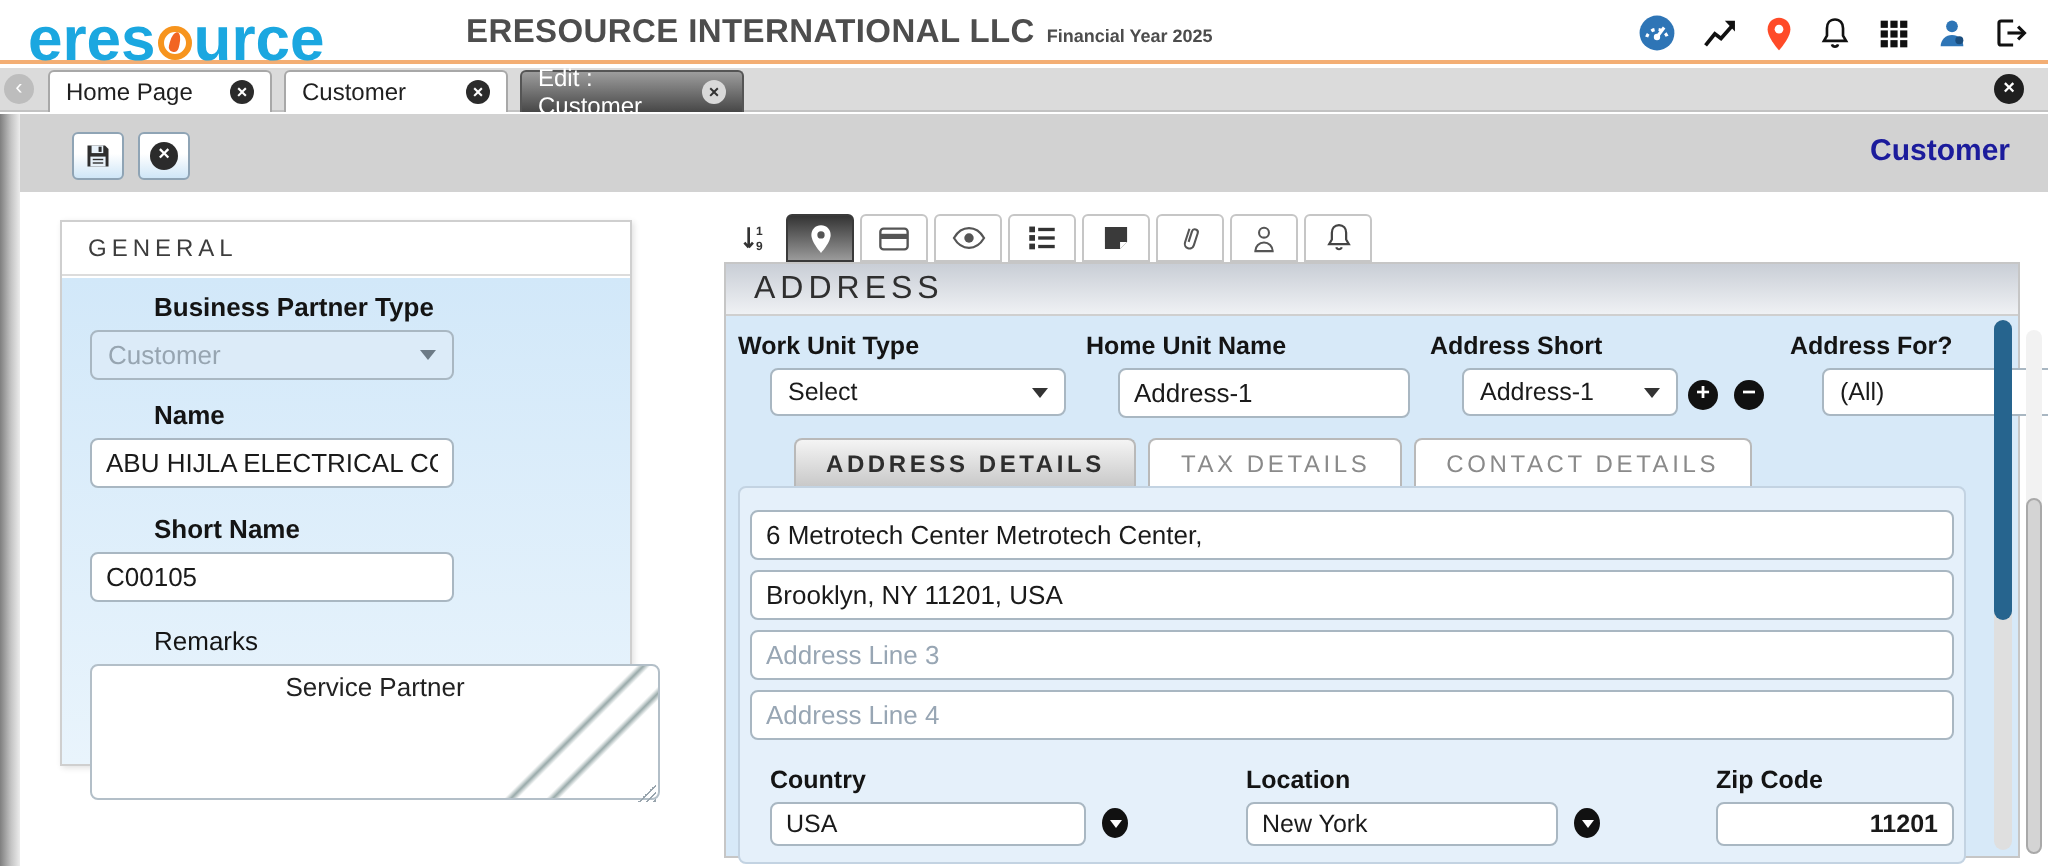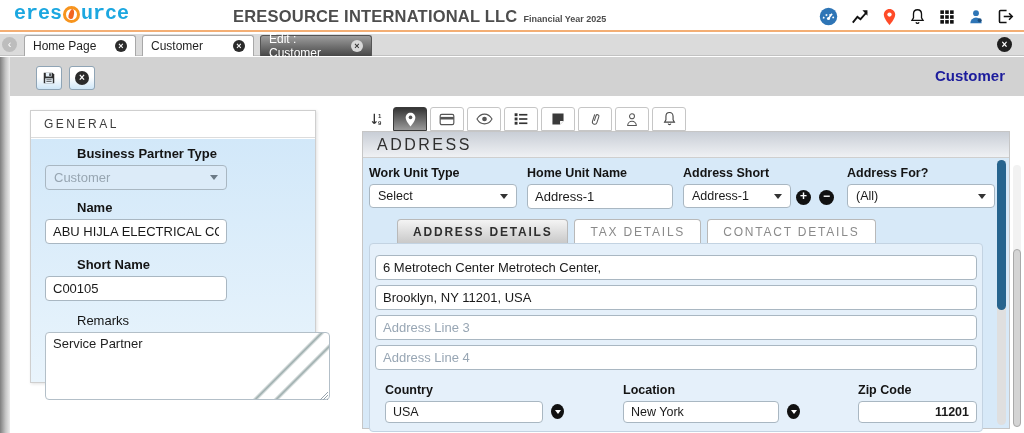--- a/index.html
+++ b/index.html
@@ -1,21 +1,21 @@
 <!DOCTYPE html>
 <html><head>
 <meta charset="utf-8">
 <style>
   * { margin:0; padding:0; box-sizing:border-box; }
   body { font-family:"Liberation Sans", sans-serif; background:#fff; }
   .screen { position:relative; width:1024px; height:433px; background:#fff; overflow:hidden; }
 
   
   .app-header { position:absolute; top:0; left:0; right:0; height:32px; background:#fff; border-bottom:2px solid #F3AE74; }
-  .logo { position:absolute; left:14px; top:2px; font-size:20px; font-weight:bold; color:#1BA7E0; display:flex; align-items:center;font-family:Liberation Mono, monospace; }
+  .logo { position:absolute; left:14px; top:2px; font-size:31px; font-weight:bold; color:#1BA7E0; display:flex; align-items:center; }
   .logo-o { display:inline-block; width:17px; height:17px; border:3px solid #F7941D; border-radius:50%; position:relative; margin:0 1px; top:1px; }
   .logo-o::after { content:""; position:absolute; left:3px; top:0px; width:5px; height:10px; background:#F26522; border-radius:60% 60% 50% 50%/70% 70% 30% 30%; transform:rotate(14deg); }
   .title-wrap { position:absolute; left:233px; top:7px; display:flex; align-items:baseline; }
   .company { font-size:16.5px; font-weight:bold; color:#4D4D4D; letter-spacing:.2px; }
   .fy { font-size:9px; font-weight:bold; color:#4D4D4D; margin-left:6px; }
   .hdr-icons { position:absolute; right:10px; top:7px; display:flex; align-items:center; gap:13px; }
   .hdr-icons svg { display:block; }
 
   
   .tabbar { position:absolute; top:34px; left:0; right:0; height:22px; background:#DBDBDB; border-bottom:1px solid #c2c2c2; }
@@ -43,37 +43,37 @@
   .ctrl { height:25px; border:1px solid #a9b7c2; border-radius:4px; background:#fff; font-size:13px; display:flex; align-items:center; padding:0 8px; color:#1a1a1a; }
   .ctrl.sel { justify-content:space-between; }
   .w180 { width:182px; }
   .dis { background:#DCEBF8; color:#97a5b1; }
   .dis2 { background:#E1EBF4; color:#8d99a4; }
   .hl { background:#C9F2FC; border-color:#46C6E9; }
   .gen-gap { height:10px; }
   .caret { width:0; height:0; border-left:4px solid transparent; border-right:4px solid transparent; border-top:5px solid #6c7a86; }
   input.fld { height:25px; border:1px solid #a9b7c2; border-radius:4px; background:#fff; font-size:13px; padding:0 7px; color:#1a1a1a; font-family:"Liberation Sans",sans-serif; outline:none; }
   textarea.fld { width:285px; height:68px; border:1px solid #b3bfc8; border-radius:4px; font-size:13px; padding:3px 7px; color:#222; resize:none; font-family:"Liberation Sans",sans-serif; outline:none;
-    background:#fff linear-gradient(135deg, transparent 0 78%, #9aa 79%, transparent 80%, transparent 84%, #9aa 85%, transparent 86%) no-repeat; }
+    background:#fff linear-gradient(135deg, transparent 0 78%, #9aa 79%, transparent 80%, transparent 84%, #9aa 85%, transparent 86%) no-repeat;text-align:center; }
   .rsz { position:relative; }
   .rsz::after { content:""; position:absolute; right:2px; bottom:3px; width:9px; height:9px;
     background:linear-gradient(135deg, transparent 50%, #98a4ad 50%, #98a4ad 57%, transparent 57%, transparent 70%, #98a4ad 70%, #98a4ad 77%, transparent 77%, transparent 90%, #98a4ad 90%); }
 
   
   .icon-tabs { position:absolute; left:364px; top:107px; display:flex; gap:3px; height:24px; align-items:flex-end; }
   .itab { width:34px; height:24px; background:#fff; border:1px solid #c6c6c6; border-radius:3px 3px 0 0; display:flex; align-items:center; justify-content:center; color:#4a4a4a; }
   .itab.plain { border:none; background:transparent; width:26px; }
   .itab.active { background:linear-gradient(180deg,#343434,#9a9a9a); border-color:#3a3a3a; color:#fff; }
   .addr-box { position:absolute; left:362px; top:131px; width:648px; height:298px; border:1px solid #c6c6c6; background:#D7E9F8; }
   .addr-hd { height:26px; background:linear-gradient(180deg,#C9CED6,#EFF1F4); border-bottom:1px solid #cfcfcf; display:flex; align-items:center; padding-left:14px; font-size:16px; letter-spacing:2.5px; color:#2f2f2f; }
   .addr-body { position:absolute; top:27px; left:6px; right:26px; bottom:0; }
   .frow { display:flex; margin-top:7px; }
   .fcol { margin-right:10px; }
   .flbl { font-size:12.5px; font-weight:bold; color:#141414; margin-bottom:4px; }
-  .c24 { height:24px; font-size:12.5px; }
+  .c24 { height:24px; font-size:12.5px;margin-left:16px; }
   .pm-wrap { display:flex; align-items:center; gap:8px; margin-left:5px; align-self:flex-end; height:24px; }
   .circle-btn { width:15px; height:15px; border-radius:50%; background:#111; color:#fff; font-size:12px; font-weight:bold; line-height:13px; text-align:center; }
   .subtabs { display:flex; gap:6px; margin:10px 0 0 28px; }
   .subtab { height:24px; padding:0 15px; display:flex; align-items:center; font-size:12px; letter-spacing:1.8px; color:#8a8a8a; background:#fff; border:1px solid #b9b9b9; border-bottom:none; border-radius:4px 4px 0 0; }
   .subtab.active { background:linear-gradient(180deg,#F4F4F4,#C9C9C9); color:#2e2e2e; font-weight:bold; }
   .sub-panel { position:relative; border:1px solid #c3d3e2; background:#E5F0FA; border-radius:4px; padding:6px 5px 8px 5px; }
   .crow { display:flex; align-items:center; }
   .crow .flbl { width:152px; margin:0; padding-left:4px; }
   .grow { flex:1; }
   .aline { width:100%; height:22px; margin-top:5px; font-size:12.5px; }

